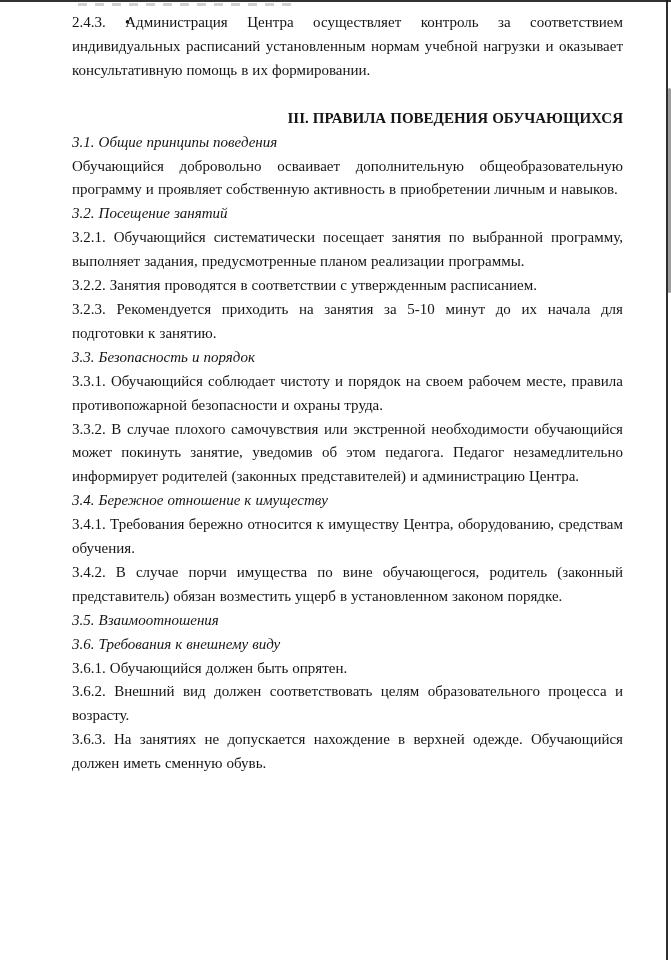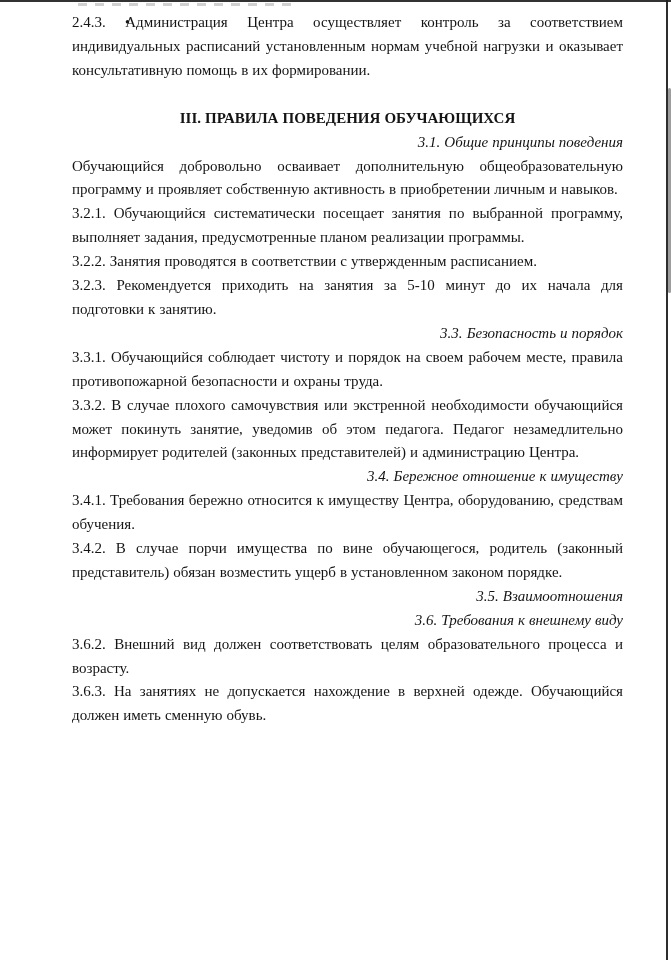--- a/index.html
+++ b/index.html
@@ -8,47 +8,49 @@
     font-family:"Liberation Serif", serif;
   }
   .top-edge{position:absolute;top:0;left:0;width:671px;height:2px;background:#1c1c1c;opacity:.9}
   .right-edge{position:absolute;top:0;bottom:0;left:666px;width:2px;background:#1c1c1c;opacity:.92}
   .remnant{position:absolute;left:78px;top:3px;width:220px;height:3px;opacity:.45;
     background:repeating-linear-gradient(90deg,rgba(50,50,50,.5) 0 9px,transparent 9px 17px)}
   .scroll-thumb{position:absolute;left:668px;top:88px;width:3px;height:205px;background:#9d9d9d;border-radius:2px}
   .page{position:absolute;left:72px;top:11px;width:551px}
   .blk{font-size:15px;line-height:23.9px;color:#141414;text-align:justify;margin:0;
     word-spacing:.02em}
-  .h1{font-weight:bold;text-align:center;margin-top:24px}
-  .h2{font-style:italic;text-align:right}
+  .h1{font-weight:bold;text-align:right;margin-top:24px}
+  .h2{font-style:italic;text-align:left}
   .bullet-line{position:relative;padding-left:71px;text-align:left}
   .bullet-dot{position:absolute;left:53px;top:0;font-size:14px}
 </style>
 </head>
 <body>
 
 <div class="top-edge"></div>
 <div class="remnant"></div>
 <div class="right-edge"></div>
 <div class="scroll-thumb"></div>
 
 <div class="page">
   <div class="blk bullet-line">
     <span class="bullet-dot">•</span>
   </div>
   <div class="blk">2.4.3. Администрация Центра осуществляет контроль за соответствием индивидуальных расписаний установленным нормам учебной нагрузки и оказывает консультативную помощь в их формировании.</div>
   <div class="blk h1">III. ПРАВИЛА ПОВЕДЕНИЯ ОБУЧАЮЩИХСЯ</div>
   <div class="blk h2">3.1. Общие принципы поведения</div>
   <div class="blk">Обучающийся добровольно осваивает дополнительную общеобразовательную программу и проявляет собственную активность в приобретении личным и навыков.</div>
+  <div class="blk h2">3.2. Посещение занятий</div>
   <div class="blk">3.2.1. Обучающийся систематически посещает занятия по выбранной программу, выполняет задания, предусмотренные планом реализации программы.</div>
   <div class="blk">3.2.2. Занятия проводятся в соответствии с утвержденным расписанием.</div>
   <div class="blk">3.2.3. Рекомендуется приходить на занятия за 5-10 минут до их начала для подготовки к занятию.</div>
   <div class="blk h2">3.3. Безопасность и порядок</div>
   <div class="blk">3.3.1. Обучающийся соблюдает чистоту и порядок на своем рабочем месте, правила противопожарной безопасности и охраны труда.</div>
   <div class="blk">3.3.2. В случае плохого самочувствия или экстренной необходимости обучающийся может покинуть занятие, уведомив об этом педагога. Педагог незамедлительно информирует родителей (законных представителей) и администрацию Центра.</div>
   <div class="blk h2">3.4. Бережное отношение к имуществу</div>
   <div class="blk">3.4.1. Требования бережно относится к имуществу Центра, оборудованию, средствам обучения.</div>
   <div class="blk">3.4.2. В случае порчи имущества по вине обучающегося, родитель (законный представитель) обязан возместить ущерб в установленном законом порядке.</div>
   <div class="blk h2">3.5. Взаимоотношения</div>
   <div class="blk h2">3.6. Требования к внешнему виду</div>
+  <div class="blk">3.6.1. Обучающийся должен быть опрятен.</div>
   <div class="blk">3.6.2. Внешний вид должен соответствовать целям образовательного процесса и возрасту.</div>
   <div class="blk">3.6.3. На занятиях не допускается нахождение в верхней одежде. Обучающийся должен иметь сменную обувь.</div>
 </div>
 
 </body></html>

